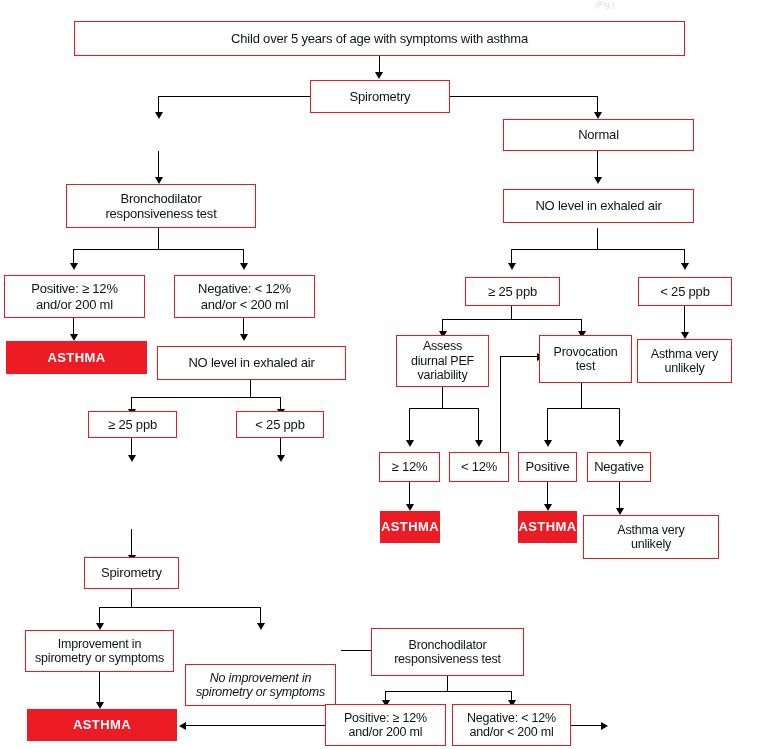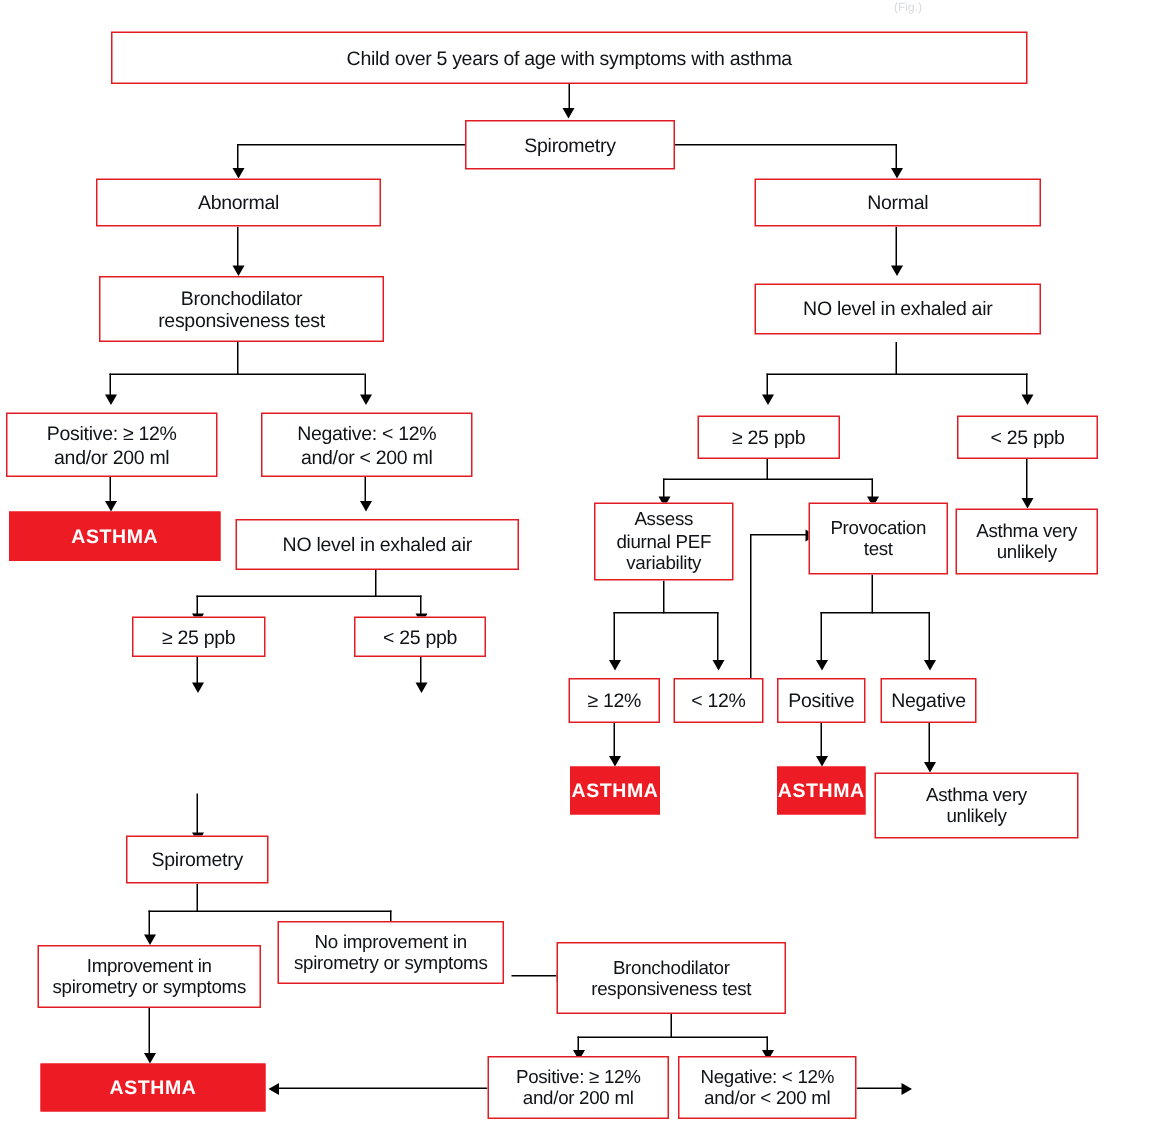--- a/index.html
+++ b/index.html
@@ -203,21 +203,20 @@
   <div class="ln h" style="left:186px; top:725px; width:139px;"></div>
   <div class="arw left" style="left:179px; top:721.5px;"></div>
 
   <div class="ln h" style="left:571px; top:725px; width:31px;"></div>
   <div class="arw right" style="left:601px; top:721.5px;"></div>
 
   <div class="node" style="left:74px; top:21px; width:611px; height:35px;">Child over 5 years of age with symptoms with asthma</div>
 
   <div class="node" style="left:310px; top:80px; width:140px; height:33px;">Spirometry</div>
 
-  <div class="node" style="left:64px; top:119px; width:190px; height:32px;">Abnormal</div>
 
   <div class="node" style="left:503px; top:119px; width:191px; height:32px;">Normal</div>
 
   <div class="node" style="left:66px; top:184px; width:190px; height:44px;">Bronchodilator
 responsiveness test</div>
 
   <div class="node" style="left:503px; top:189px; width:191px; height:34px;">NO level in exhaled air</div>
 
   <div class="node" style="left:4px; top:275px; width:141px; height:43px;">Positive: ≥ 12%
 and/or 200 ml</div>
@@ -262,21 +261,21 @@
   <div class="node asthma" style="left:518px; top:511px; width:59px; height:32px;">ASTHMA</div>
 
   <div class="node small" style="left:583px; top:515px; width:136px; height:44px;">Asthma very
 unlikely</div>
 
   <div class="node" style="left:84px; top:557px; width:95px; height:32px;">Spirometry</div>
 
   <div class="node small" style="left:25px; top:630px; width:149px; height:42px;">Improvement in
 spirometry or symptoms</div>
 
-  <div class="node small" style="left:185px; top:614px; width:151px; height:42px;">No improvement in
+  <div class="node small" style="left:185px; top:664px; width:151px; height:42px;font-style:italic;">No improvement in
 spirometry or symptoms</div>
 
   <div class="node small" style="left:371px; top:628px; width:153px; height:48px;">Bronchodilator
 responsiveness test</div>
 
   <div class="node asthma" style="left:27px; top:709px; width:150px; height:32px;">ASTHMA</div>
 
   <div class="node small" style="left:325px; top:704px; width:121px; height:42px;">Positive: ≥ 12%
 and/or 200 ml</div>
 

